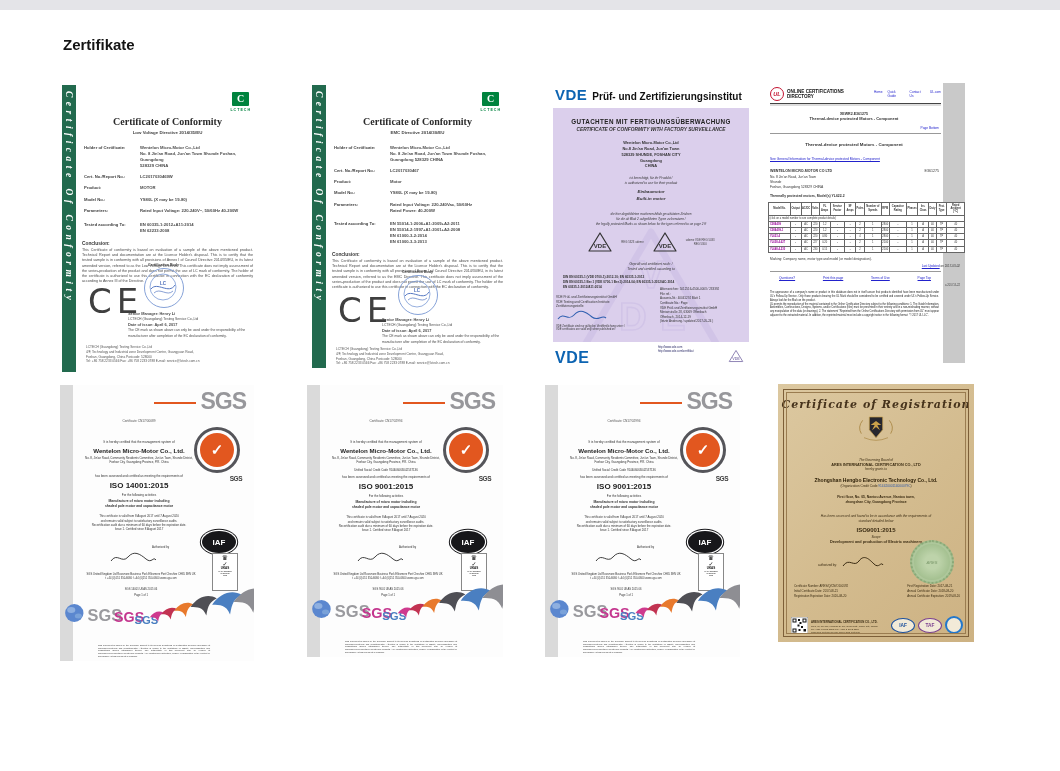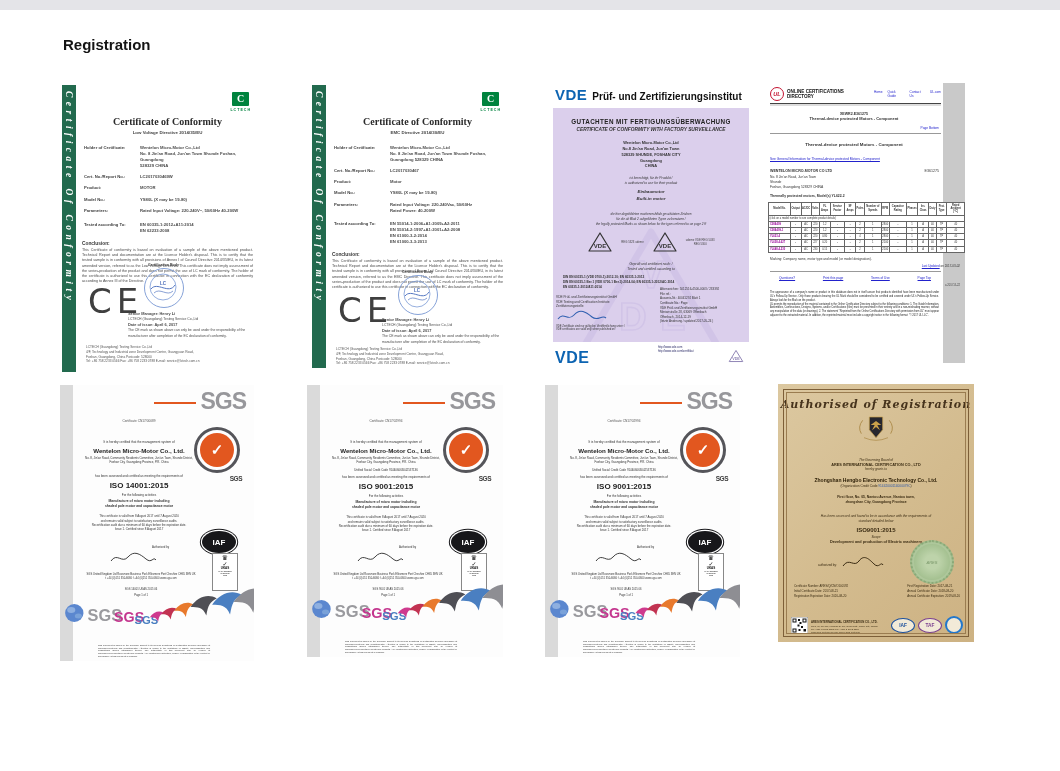--- a/index.html
+++ b/index.html
@@ -157,21 +157,21 @@
   .a-badges{margin-left:auto;display:flex;gap:3px;align-items:center}
   .bdg{width:22px;height:13px;border:1.2px solid #1b4f9c;border-radius:50%;display:flex;align-items:center;justify-content:center;font-size:4.8px;font-weight:700;color:#1b4f9c;background:#f2ead8}
   .bdg.taf{border-color:#7a3f8f;color:#7a3f8f}
   .bdg.swirl{width:14px;height:14px;border-radius:50%;border:2px solid #2277cc;background:#f2ead8}
 </style>
 </head>
 <body>
 
 <div class="canvas">
   <div class="topbar"></div>
-  <h1 class="heading">Registration</h1>
+  <h1 class="heading">Zertifikate</h1>
 
   <section class="cert coc lvd">
     <div class="band">
         <span>Certificate Of Conformity</span>
       </div>
     <div class="lct">
       <div class="sq">C</div>
       <div class="nm">LCTECH</div>
     </div>
     <div class="ctitle">Certificate of Conformity</div>
@@ -706,21 +706,21 @@
         <use href="#b3" xlink:href="#b3" fill="#e8792c" transform="translate(112,19) scale(1.25)"></use>
         <use href="#b3" xlink:href="#b3" fill="#4f4f55" transform="translate(128,12) scale(1.7)"></use>
         <use href="#b3" xlink:href="#b3" fill="#4a7fc1" transform="translate(149,8) scale(1.95)"></use>
         <use href="#b3" xlink:href="#b3" fill="#8e8e93" transform="translate(170,4) scale(2.15)"></use>
       </svg>
     </div>
     <div class="s-disc">This document is issued by the Company subject to its General Conditions of Certification Services accessible at www.sgs.com/terms_and_conditions.htm. Attention is drawn to the limitations of liability, indemnification and jurisdictional issues established therein. The authenticity of this document may be verified at www.sgs.com/en/certified-clients-and-products. Any unauthorized alteration, forgery or falsification of the content or appearance of this document is unlawful.</div>
   </section>
 
   <section class="cert ares">
-    <div class="a-title">Authorised of Registration</div>
+    <div class="a-title">Certificate of Registration</div>
     <svg class="a-shield" viewBox="0 0 60 54">
       <path d="M8 28 Q2 18 10 8" fill="none" stroke="#b08f4f" stroke-width="1.5"></path>
       <path d="M52 28 Q58 18 50 8" fill="none" stroke="#b08f4f" stroke-width="1.5"></path>
       <path d="M20 3 H40 V22 L30 34 L20 22 Z" fill="#26262e" stroke="#c9a04a" stroke-width="1"></path>
       <path d="M30 9 L22 15 L28 15 L24 23 L30 18 L36 23 L32 15 L38 15 Z" fill="#c9a04a"></path>
       <path d="M12 34 Q30 42 48 34" fill="none" stroke="#b08f4f" stroke-width="1.2"></path>
     </svg>
     <div class="a-gov">The Governing Board of</div>
     <div class="a-org">ARES INTERNATIONAL CERTIFICATION CO., LTD</div>
     <div class="a-grants">hereby grants to</div>

